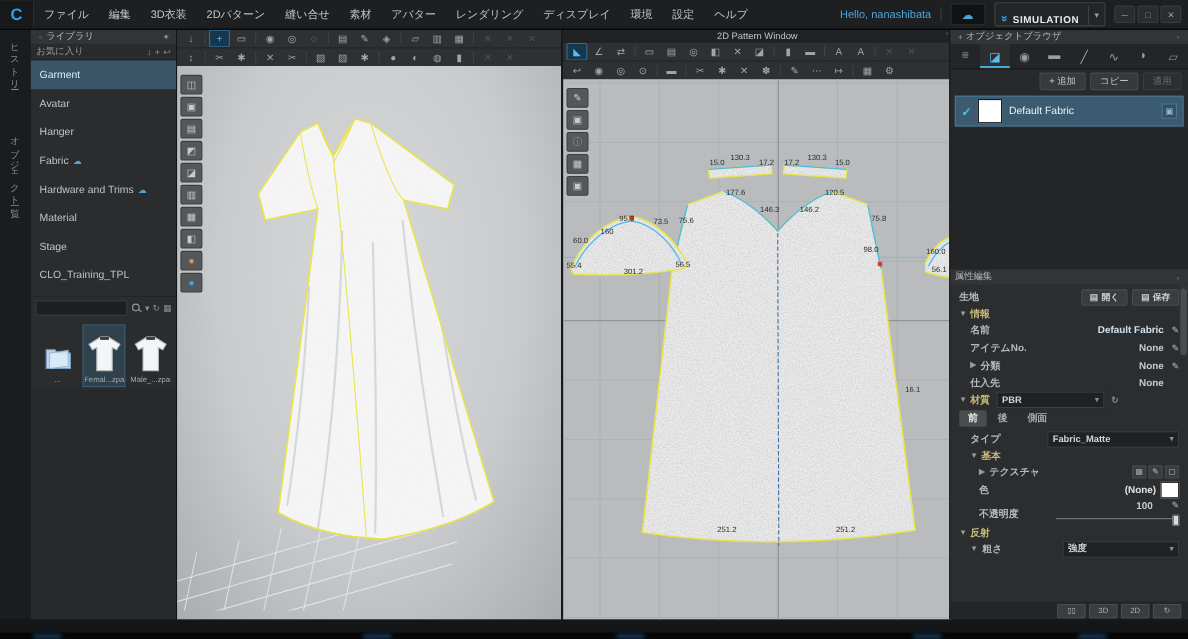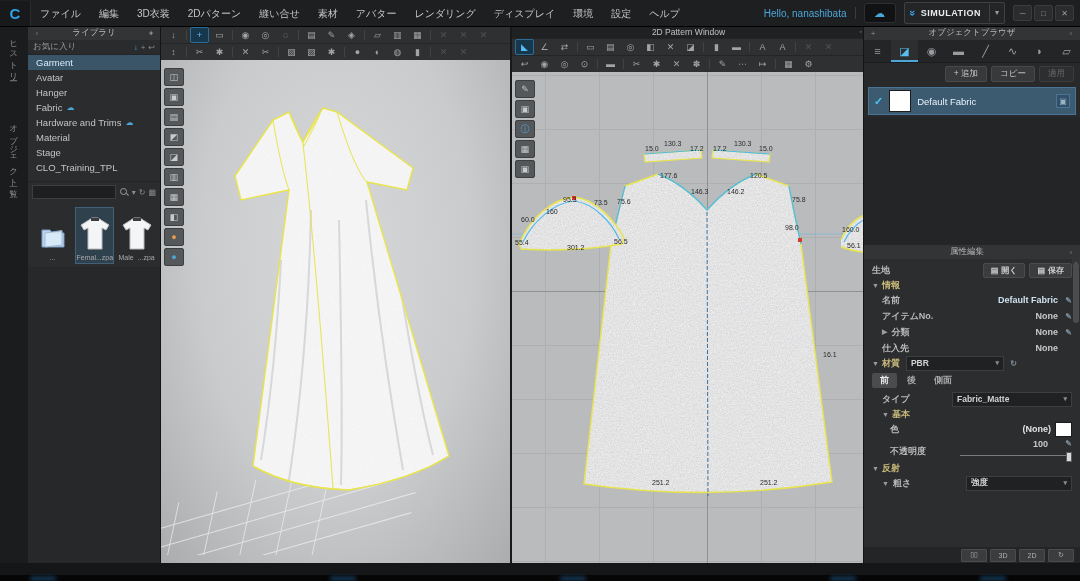--- a/index.html
+++ b/index.html
@@ -6,40 +6,40 @@
   .app{position:relative;width:1080px;height:581px;background:#141618;font-family:"Liberation Sans",sans-serif;overflow:hidden;user-select:none;}
   
   .menubar{position:absolute;top:0;left:0;right:0;height:26px;background:#1d1f21;border-bottom:1px solid #000;display:flex;align-items:center;z-index:40;}
   .logo{width:30px;height:25px;display:flex;align-items:center;justify-content:center;color:#2ea3e8;font-weight:bold;font-size:15px;background:#17191b;border-right:1px solid #2a2c2e;}
   .menu-items{display:flex;align-items:center;height:100%;}
   .menu-item{font-size:10px;color:#c4c6c8;padding:0 9px;line-height:25px;cursor:default;}
   .mb-right{margin-left:auto;display:flex;align-items:center;gap:8px;padding-right:6px;}
   .greeting{color:#4da6d9;font-size:10px;}
   .mb-divider{width:1px;height:12px;background:#3a3c3e;}
   .cloud-btn{width:30px;height:18px;border-radius:3px;background:#101214;border:1px solid #2c2e30;display:flex;align-items:center;justify-content:center;color:#4da6d9;font-size:11px;}
-  .sim-btn{display:flex;align-items:center;height:20px;background:#232527;border:1px solid #3f4143;border-radius:2px;overflow:hidden;}
+  .sim-btn{display:flex;align-items:flex-end;height:20px;background:#232527;border:1px solid #3f4143;border-radius:2px;overflow:hidden;}
   .sim-ico{color:#3aa0e8;font-weight:bold;font-size:11px;padding:0 5px;transform:rotate(90deg);}
   .sim-label{font-size:9px;font-weight:bold;letter-spacing:.5px;color:#e8eaec;padding:0 8px 0 0;}
   .sim-caret{border-left:1px solid #3f4143;color:#9a9ca0;font-size:8px;padding:0 5px;line-height:18px;}
   .win-ctrls{display:flex;gap:2px;}
   .win-btn{width:17px;height:14px;display:flex;align-items:center;justify-content:center;font-size:8px;color:#9a9ca0;background:#2a2c2e;border:1px solid #3a3c3e;border-radius:2px;}
   
   .edge-strip{position:absolute;top:26px;left:0;width:28px;bottom:18px;background:#1a1c1e;border-right:1px solid #0c0e10;display:flex;flex-direction:column;align-items:center;padding-top:8px;gap:40px;}
   .vtab{writing-mode:vertical-rl;font-size:8.5px;color:#8a8c8e;letter-spacing:1px;}
   
   .library{position:absolute;left:28px;top:26px;width:132px;bottom:18px;background:#2a2c2e;display:flex;flex-direction:column;border-right:1px solid #121416;}
   .panel-titlebar{height:14px;background:#323436;display:flex;align-items:center;padding:0 4px;flex:none;}
-  .panel-titlebar .ttl{flex:1;text-align:center;font-size:8.5px;color:#b8babc;font-family:Liberation Mono, monospace;}
+  .panel-titlebar .ttl{flex:1;text-align:left;font-size:8.5px;color:#b8babc;font-family:Liberation Mono, monospace;}
   .mini-ico{font-size:8px;color:#8a8c8e;width:10px;text-align:center;}
   .fav-row{height:14px;background:#292b2d;display:flex;align-items:center;padding:0 5px;gap:3px;flex:none;border-bottom:1px solid #222426;}
   .fav-row .lbl{flex:1;font-size:8.5px;color:#9a9c9e;}
   .fav-ico{font-size:8px;color:#8a8c8e;}
   .fav-ico.blue{color:#4da6d9;}
   .lib-list{flex:none;}
-  .lib-item{height:15px;display:flex;align-items:center;padding-left:8px;font-size:9.5px;color:#c2c4c6;cursor:default;}
+  .lib-item{height:26px;display:flex;align-items:center;padding-left:8px;font-size:9.5px;color:#c2c4c6;cursor:default;}
   .lib-item.selected{background:#3a5468;color:#d9ecfa;}
   .lib-item .cloud{color:#4da6d9;font-size:8px;margin-left:4px;}
   .lib-search{display:flex;align-items:center;padding:3px 4px;gap:3px;flex:none;border-top:1px solid #222426;margin-top:6px;}
   .search-box{flex:1;height:12px;background:#1d1f21;border:1px solid #3c3e40;}
   .mag{position:relative;width:10px;height:10px;}
   .mag:before{content:"";position:absolute;left:1px;top:1px;width:5px;height:5px;border:1px solid #9a9ca0;border-radius:50%;}
   .mag:after{content:"";position:absolute;left:7px;top:7px;width:3px;height:1px;background:#9a9ca0;transform:rotate(45deg);}
   .lib-thumbs{display:flex;gap:5px;padding:6px 4px 4px 6px;flex:none;}
   .thumb{width:37px;display:flex;flex-direction:column;align-items:center;padding:2px 0;}
   .thumb.selected{background:#30414e;outline:1px solid #41617a;}
@@ -596,20 +596,29 @@
         <span class="dd" style="width:110px">
             <span>Fabric_Matte</span>
             <span class="dcaret">▾</span>
           </span>
       </div>
       <div class="pe-section ind1">
           <span class="tri">▼</span>
           <span>基本</span>
         </div>
       <div id="map-rows">
+          <div class="pe-row ind2">
+            <span class="tri">▶</span>
+            <span>テクスチャ</span>
+            <span class="mini3">
+              <span class="mico">▦</span>
+              <span class="mico">✎</span>
+              <span class="mico">▢</span>
+            </span>
+          </div>
         </div>
       <div class="pe-row ind2">
         <span>色</span>
         <span class="grow"></span>
         <span class="pe-val" style="color:#e0e2e4">(None)</span>
         <span class="swatch" style="width:15px;height:13px;background:#fff;border:1px solid #1a1c1e;display:inline-block"></span>
       </div>
       <div class="pe-row ind2" style="height:24px">
         <span style="align-self:flex-end;padding-bottom:3px">不透明度</span>
         <span class="grow"></span>

